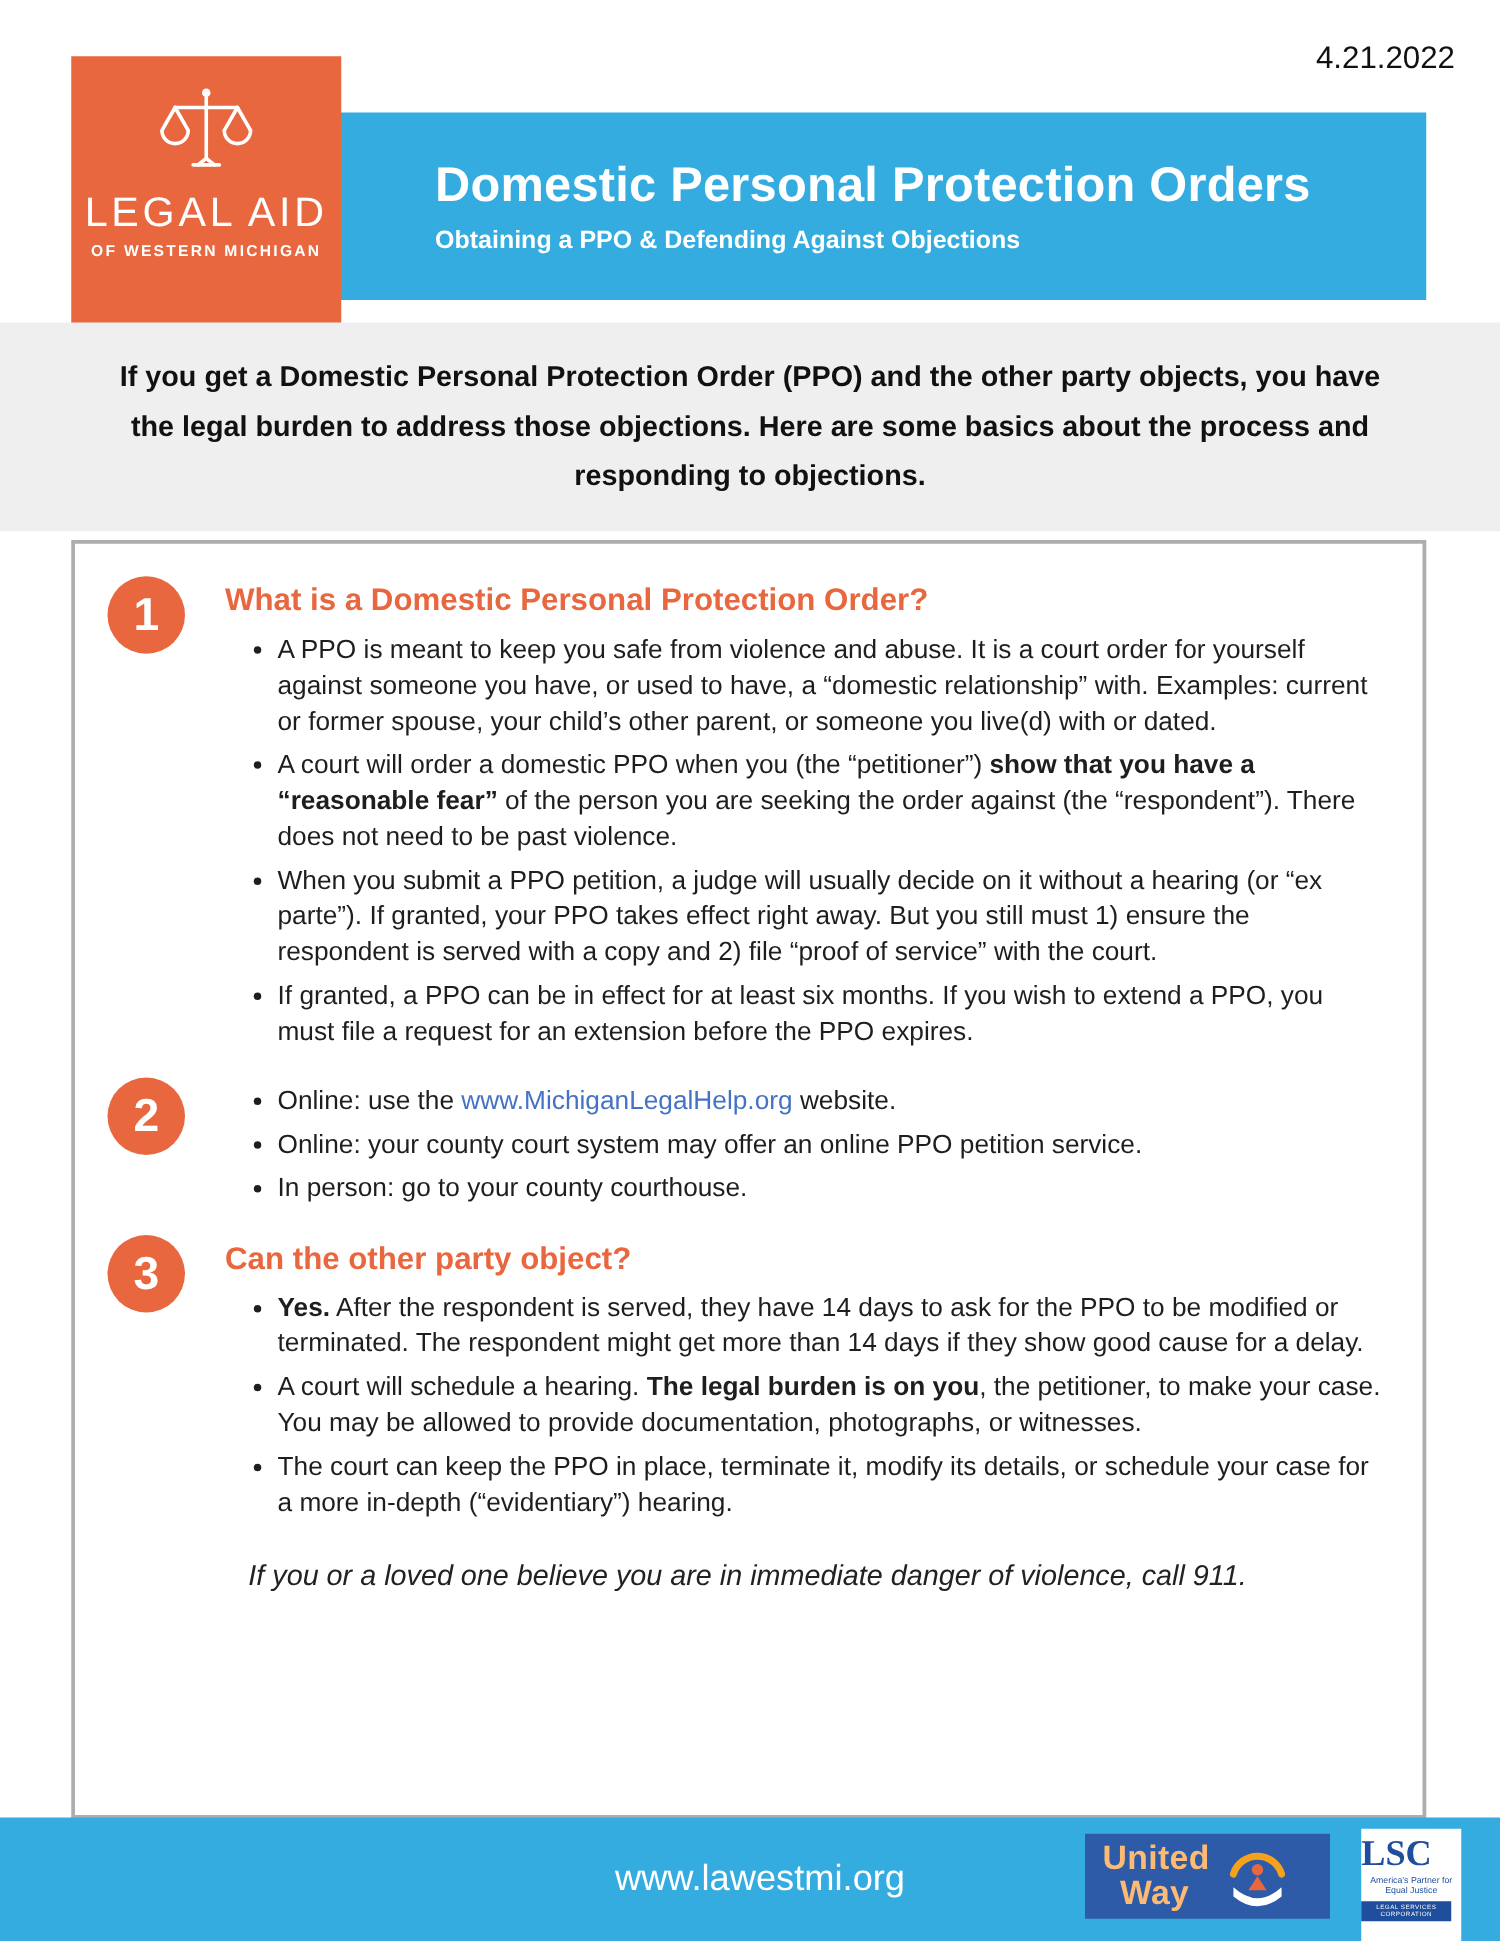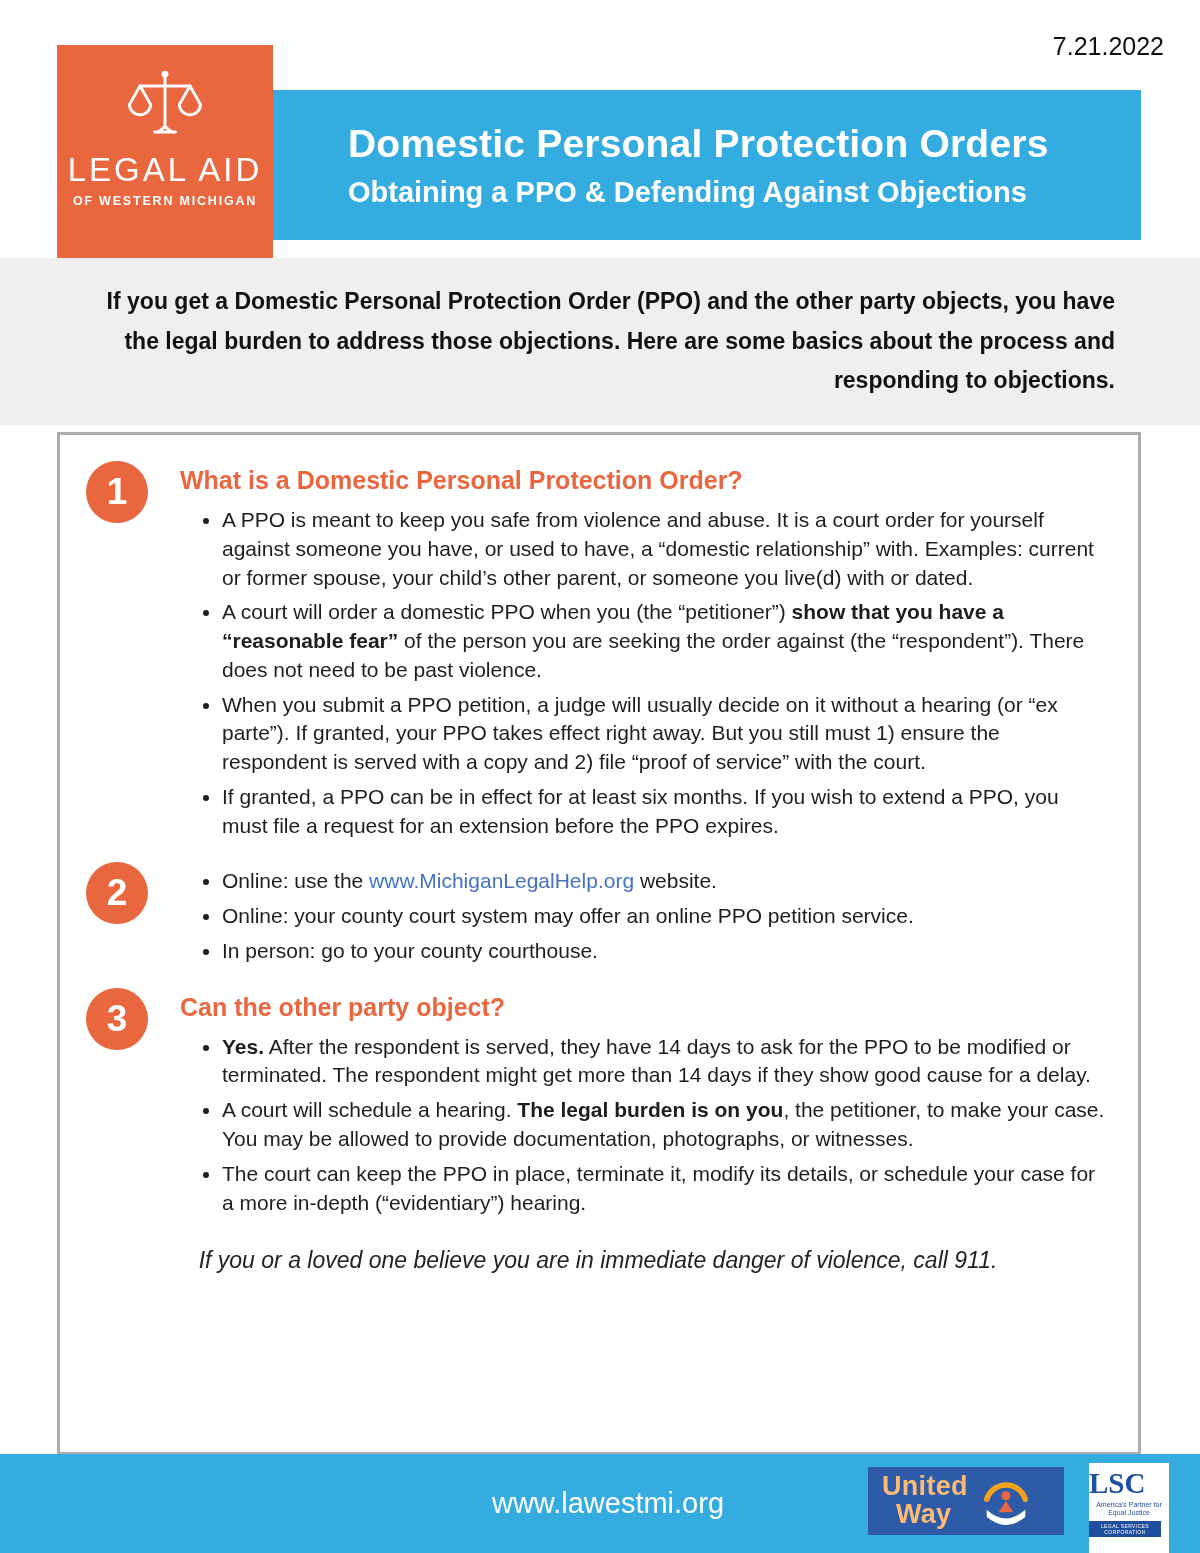--- a/index.html
+++ b/index.html
@@ -4,29 +4,29 @@
 <style>
   * { margin:0; padding:0; box-sizing:border-box; }
   html,body { background:#ffffff; }
   body { font-family:"Liberation Sans", sans-serif; }
   .page { position:relative; width:1200px; height:1553px; background:#ffffff; overflow:hidden; margin:0 auto; }
 
   .date { position:absolute; top:32px; right:36px; font-size:25px; color:#111111; }
 
   .banner { position:absolute; left:136px; right:59px; top:90px; height:150px; background:#35ACDF; color:#ffffff; padding-left:212px; display:flex; flex-direction:column; justify-content:center; }
   .banner-title { font-size:39px; font-weight:bold; letter-spacing:0.2px; }
-  .banner-subtitle { font-size:29px; font-weight:bold; margin-top:10px; }
+  .banner-subtitle { font-size:20px; font-weight:bold; margin-top:10px; }
 
   .logo { position:absolute; left:57px; top:45px; width:216px; height:223px; background:#E8673F; color:#ffffff; text-align:center; }
   .logo-icon { margin:20px auto 2px; width:84px; height:84px; }
   .logo-line1 { font-size:33px; letter-spacing:3px; }
   .logo-line2 { font-size:12.5px; letter-spacing:1.8px; margin-top:5px; font-weight:bold; }
 
   .intro { position:absolute; left:0; top:258px; width:1200px; height:167px; background:#EFEFEF; display:flex; align-items:center; justify-content:center; }
-  .intro-text { width:1030px; text-align:right; font-size:23px; font-weight:bold; line-height:1.72; color:#111111; }
+  .intro-text { width:1030px; text-align:center; font-size:23px; font-weight:bold; line-height:1.72; color:#111111; }
 
   .content { position:absolute; left:57px; top:432px; width:1084px; height:1023px; background:#ffffff; border:3px solid #ADADAD; padding:26px 28px 0 26px; }
   .section { display:flex; margin-bottom:16px; }
   .badge { flex:0 0 62px; height:62px; border-radius:50%; background:#E8673F; color:#ffffff; font-size:37px; font-weight:bold; display:flex; align-items:center; justify-content:center; margin-right:32px; }
   .section-body { flex:1; padding-top:5px; }
   .section-heading { color:#E8673F; font-size:25px; font-weight:bold; margin-bottom:11px; }
   .bullets { margin:0 0 0 20px; padding-left:22px; list-style:disc; }
   .bullets li { font-size:21px; line-height:1.37; color:#1e1e1e; margin-bottom:6px; padding-right:4px; }
   .bold { font-weight:bold; }
   a.link { color:#4472C4; text-decoration:none; }
@@ -41,21 +41,21 @@
   .lsc-logo { position:absolute; left:1089px; top:9px; width:80px; height:93px; background:#ffffff; display:flex; flex-direction:column; justify-content:flex-start; padding-top:6px; }
   .lsc-name { color:#1F4E9C; font-family:"Liberation Serif", serif; font-size:29px; font-weight:bold; line-height:1; }
   .lsc-tagline { color:#1F4E9C; font-size:7px; margin-top:3px; text-align:center; line-height:1.2; }
   .lsc-bar { background:#1F4E9C; color:#ffffff; font-size:5px; width:90%; text-align:center; padding:2px 0; margin-top:3px; letter-spacing:0.4px; }
 </style>
 </head>
 <body>
 
 <div class="page">
 
-  <div class="date">7.21.2022</div>
+  <div class="date">4.21.2022</div>
 
   <div class="banner">
     <div class="banner-title">Domestic Personal Protection Orders</div>
     <div class="banner-subtitle">Obtaining a PPO &amp; Defending Against Objections</div>
   </div>
 
   <div class="logo">
     <div class="logo-icon">
       <svg viewBox="0 0 64 64" width="84" height="84">
         <g stroke="#ffffff" stroke-width="2.2" fill="none" stroke-linecap="round">

